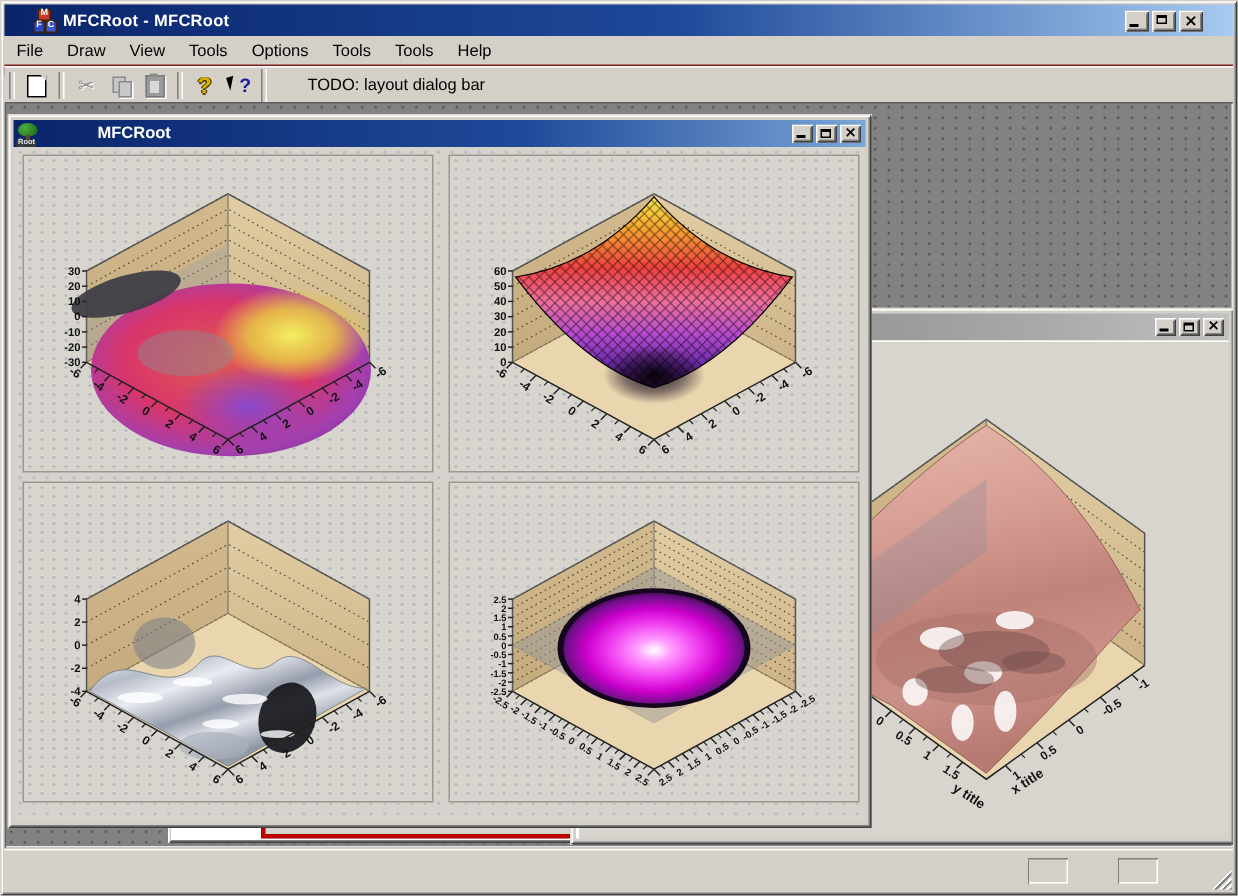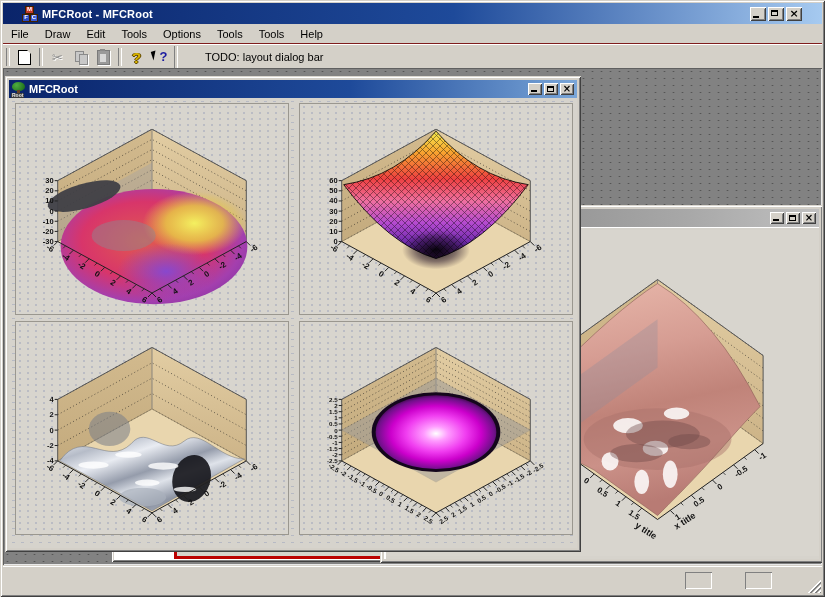--- a/index.html
+++ b/index.html
@@ -47,21 +47,21 @@
   
   .mdi{position:absolute;left:3px;top:68px;right:3px;bottom:32px;overflow:hidden;
        background-color:#828282;
        background-image:radial-gradient(rgba(30,30,30,.45) .8px, transparent 1.1px);
        background-size:9px 7px;
        box-shadow:inset 1px 1px 0 #606060, inset -1px -1px 0 #e8e8e8;}
   
   .childwin{position:absolute;background:#d4d0c8;
        box-shadow:inset 1px 1px 0 #dcd8d0, inset -1px -1px 0 #404040, inset 2px 2px 0 #fff, inset -2px -2px 0 #808080;}
   .childtitle{position:absolute;left:4px;top:4px;right:4px;height:18px;display:flex;align-items:center;color:#fff;font-weight:bold;padding:0 2px;}
-  .childtitle.active{background:linear-gradient(90deg,#0a246a 0%,#1e4a9a 60%,#7aa6d8 100%);}
+  .childtitle.active{background:linear-gradient(90deg,#0a246a 0%,#1e4a9a 60%,#7aa6d8 100%);gap:36px;}
   .childtitle.inactive{background:linear-gradient(90deg,#7f7f7f 0%,#a8a8a8 70%,#c0c0c0 100%);}
   .childtitle .title{flex:1;margin-left:3px;}
   .tree-icon{width:15px;height:15px;position:relative;flex:0 0 15px;}
   .tree-icon .crown{position:absolute;left:1px;top:0;width:13px;height:9px;border-radius:50% 50% 45% 45%;background:radial-gradient(circle at 35% 35%, #4fae3f, #156315);}
   .tree-icon .trunk{position:absolute;left:6px;top:8px;width:3px;height:4px;background:#6b4226;}
   .tree-icon .tag{position:absolute;left:0;bottom:-1px;font-size:5px;line-height:5px;color:#e8e8e8;background:#3a3a3a;padding:0 1px;border-radius:1px;}
   .childclient{position:absolute;left:4px;top:22px;right:4px;bottom:4px;overflow:hidden;
        background-color:#d6d3cc;
        background-image:radial-gradient(rgba(90,110,170,.25) 1px, transparent 1.2px);
        background-size:9px 7px;}
@@ -104,21 +104,21 @@
         </div>
       <div class="wbtn">
           <div class="glyph-close">×</div>
         </div>
     </div>
   </div>
 
   <div class="menubar">
     <span class="menuitem">File</span>
     <span class="menuitem">Draw</span>
-    <span class="menuitem">Edit</span>
+    <span class="menuitem">View</span>
     <span class="menuitem">Tools</span>
     <span class="menuitem">Options</span>
     <span class="menuitem">Tools</span>
     <span class="menuitem">Tools</span>
     <span class="menuitem">Help</span>
   </div>
 
   <div class="toolbar">
     <div class="tsep"></div>
     <div class="tbtn">

